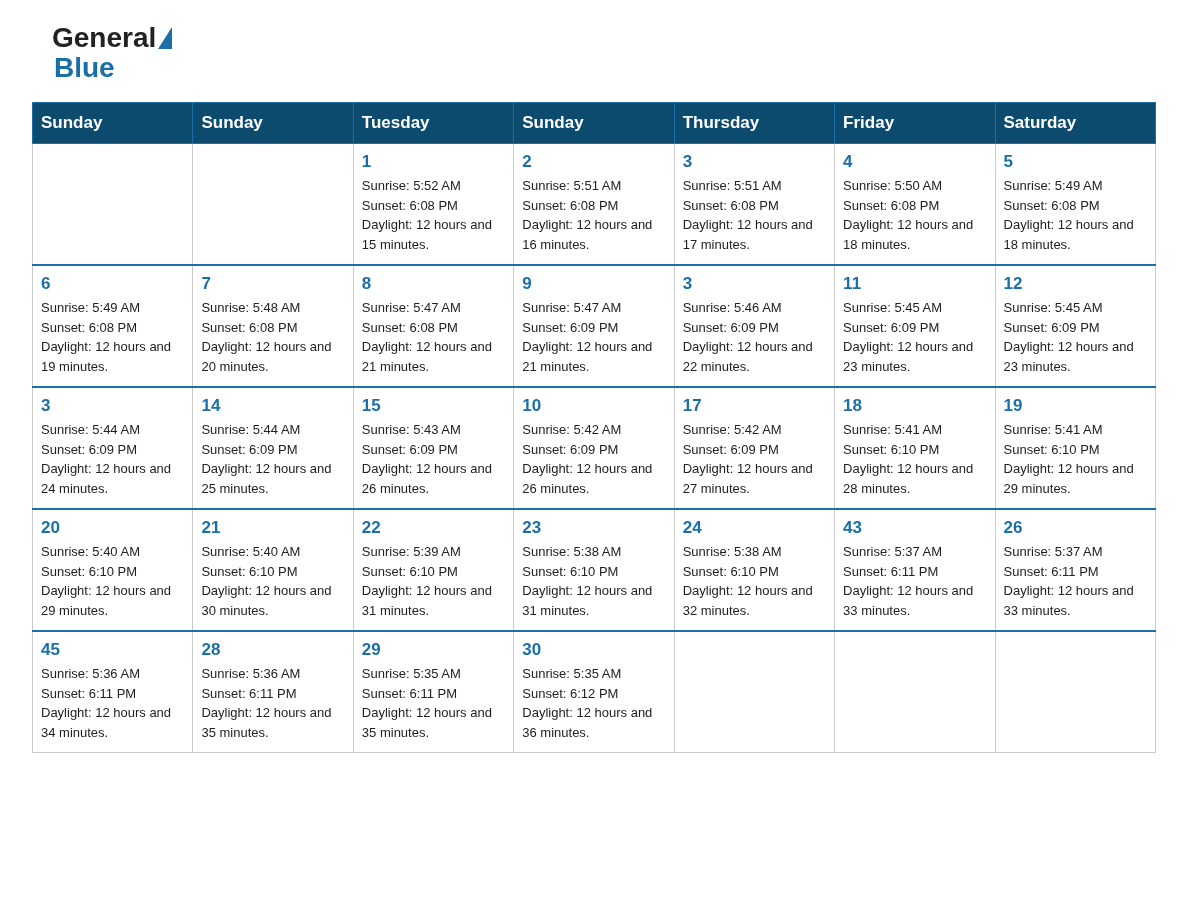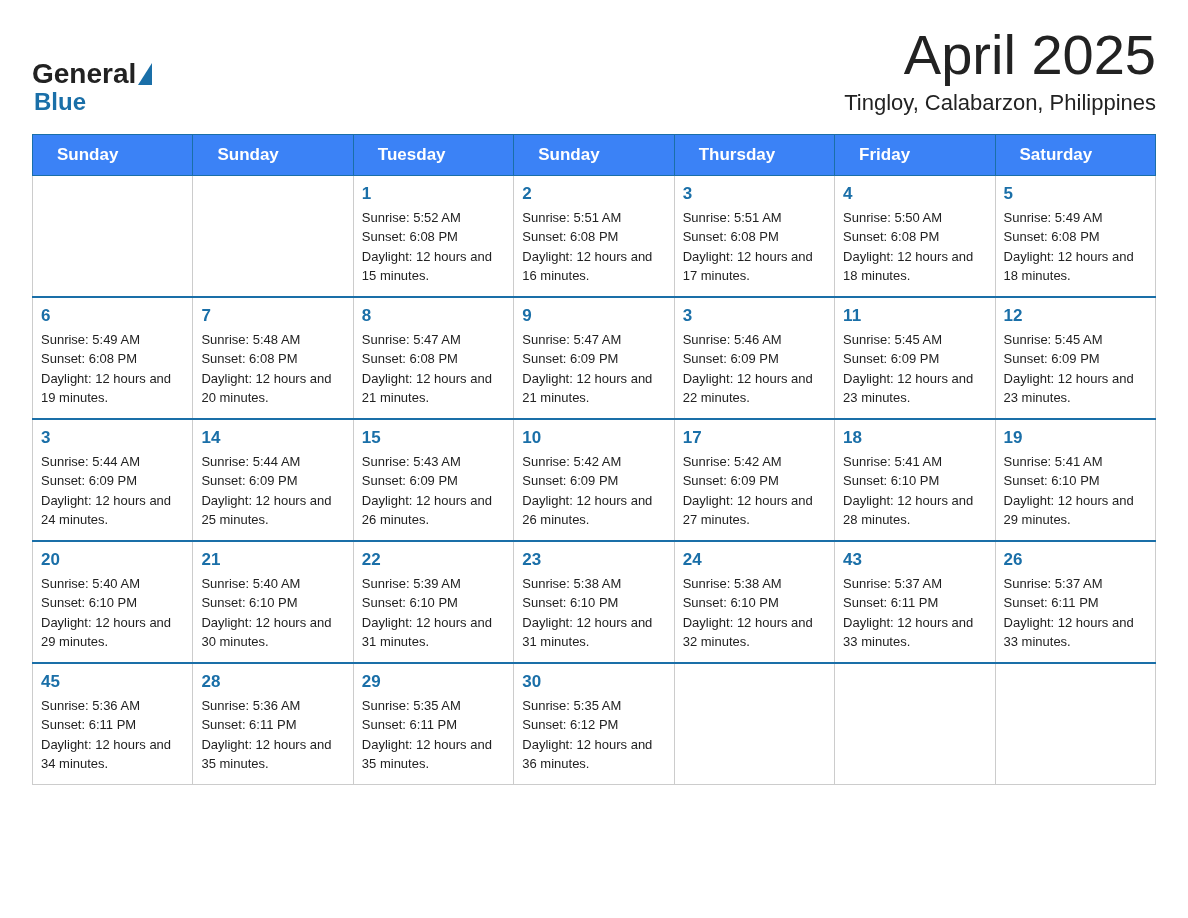--- a/index.html
+++ b/index.html
@@ -7,22 +7,23 @@
       font-family: Arial, Helvetica, sans-serif;
       background: #fff;
       color: #222;
       width: 1188px;
       min-height: 918px;
       padding: 24px 32px 32px 32px;
     }
     .header {
       display: flex;
       justify-content: space-between;
-      align-items: flex-end;
+      align-items: center;
       margin-bottom: 18px;
+      margin-left: 20px;
     }
     .logo {
       display: flex;
       flex-direction: column;
       align-items: flex-start;
     }
     .logo-text {
       display: flex;
       align-items: center;
       font-size: 28px;
@@ -35,21 +36,21 @@
       display: inline-block;
       width: 0;
       height: 0;
       border-left: 14px solid transparent;
       border-bottom: 22px solid #1a6fa8;
       margin-left: 2px;
       vertical-align: middle;
     }
     .logo-blue {
       color: #1a6fa8;
-      font-size: 24px;
+      font-size: 28px;
       font-weight: bold;
       margin-left: 2px;
     }
     .title-section {
       text-align: right;
     }
     .month-title {
       font-size: 56px;
       font-weight: normal;
       color: #222;
@@ -59,25 +60,25 @@
       font-size: 22px;
       color: #222;
       margin-top: 4px;
     }
     .calendar-table {
       width: 100%;
       border-collapse: collapse;
       table-layout: fixed;
     }
     .calendar-table th {
-      background: #3b82f6;
+      background: #0c4a6e;
       color: #fff;
       font-size: 17px;
       font-weight: bold;
-      padding: 10px 24px;
+      padding: 10px 8px;
       text-align: left;
       border: 1px solid #1a6fa8;
     }
     .calendar-table td {
       border: 1px solid #ccc;
       vertical-align: top;
       padding: 8px 8px 10px 8px;
       font-size: 13.5px;
       color: #222;
       height: 110px;
@@ -111,24 +112,20 @@
 <div class="header">
   <div class="logo">
     <div class="logo-text">
       <span class="logo-general">General</span>
       <span class="logo-triangle"></span>
     </div>
     <div style="display:flex; align-items:center; margin-top:0px;">
       <span class="logo-blue">Blue</span>
     </div>
   </div>
-  <div class="title-section">
-    <div class="month-title">April 2025</div>
-    <div class="location-title">Tingloy, Calabarzon, Philippines</div>
-  </div>
 </div>
 
 <table class="calendar-table">
   <thead>
     <tr>
     <th>Sunday</th>
         <th>Sunday</th>
         <th>Tuesday</th>
         <th>Sunday</th>
         <th>Thursday</th>

